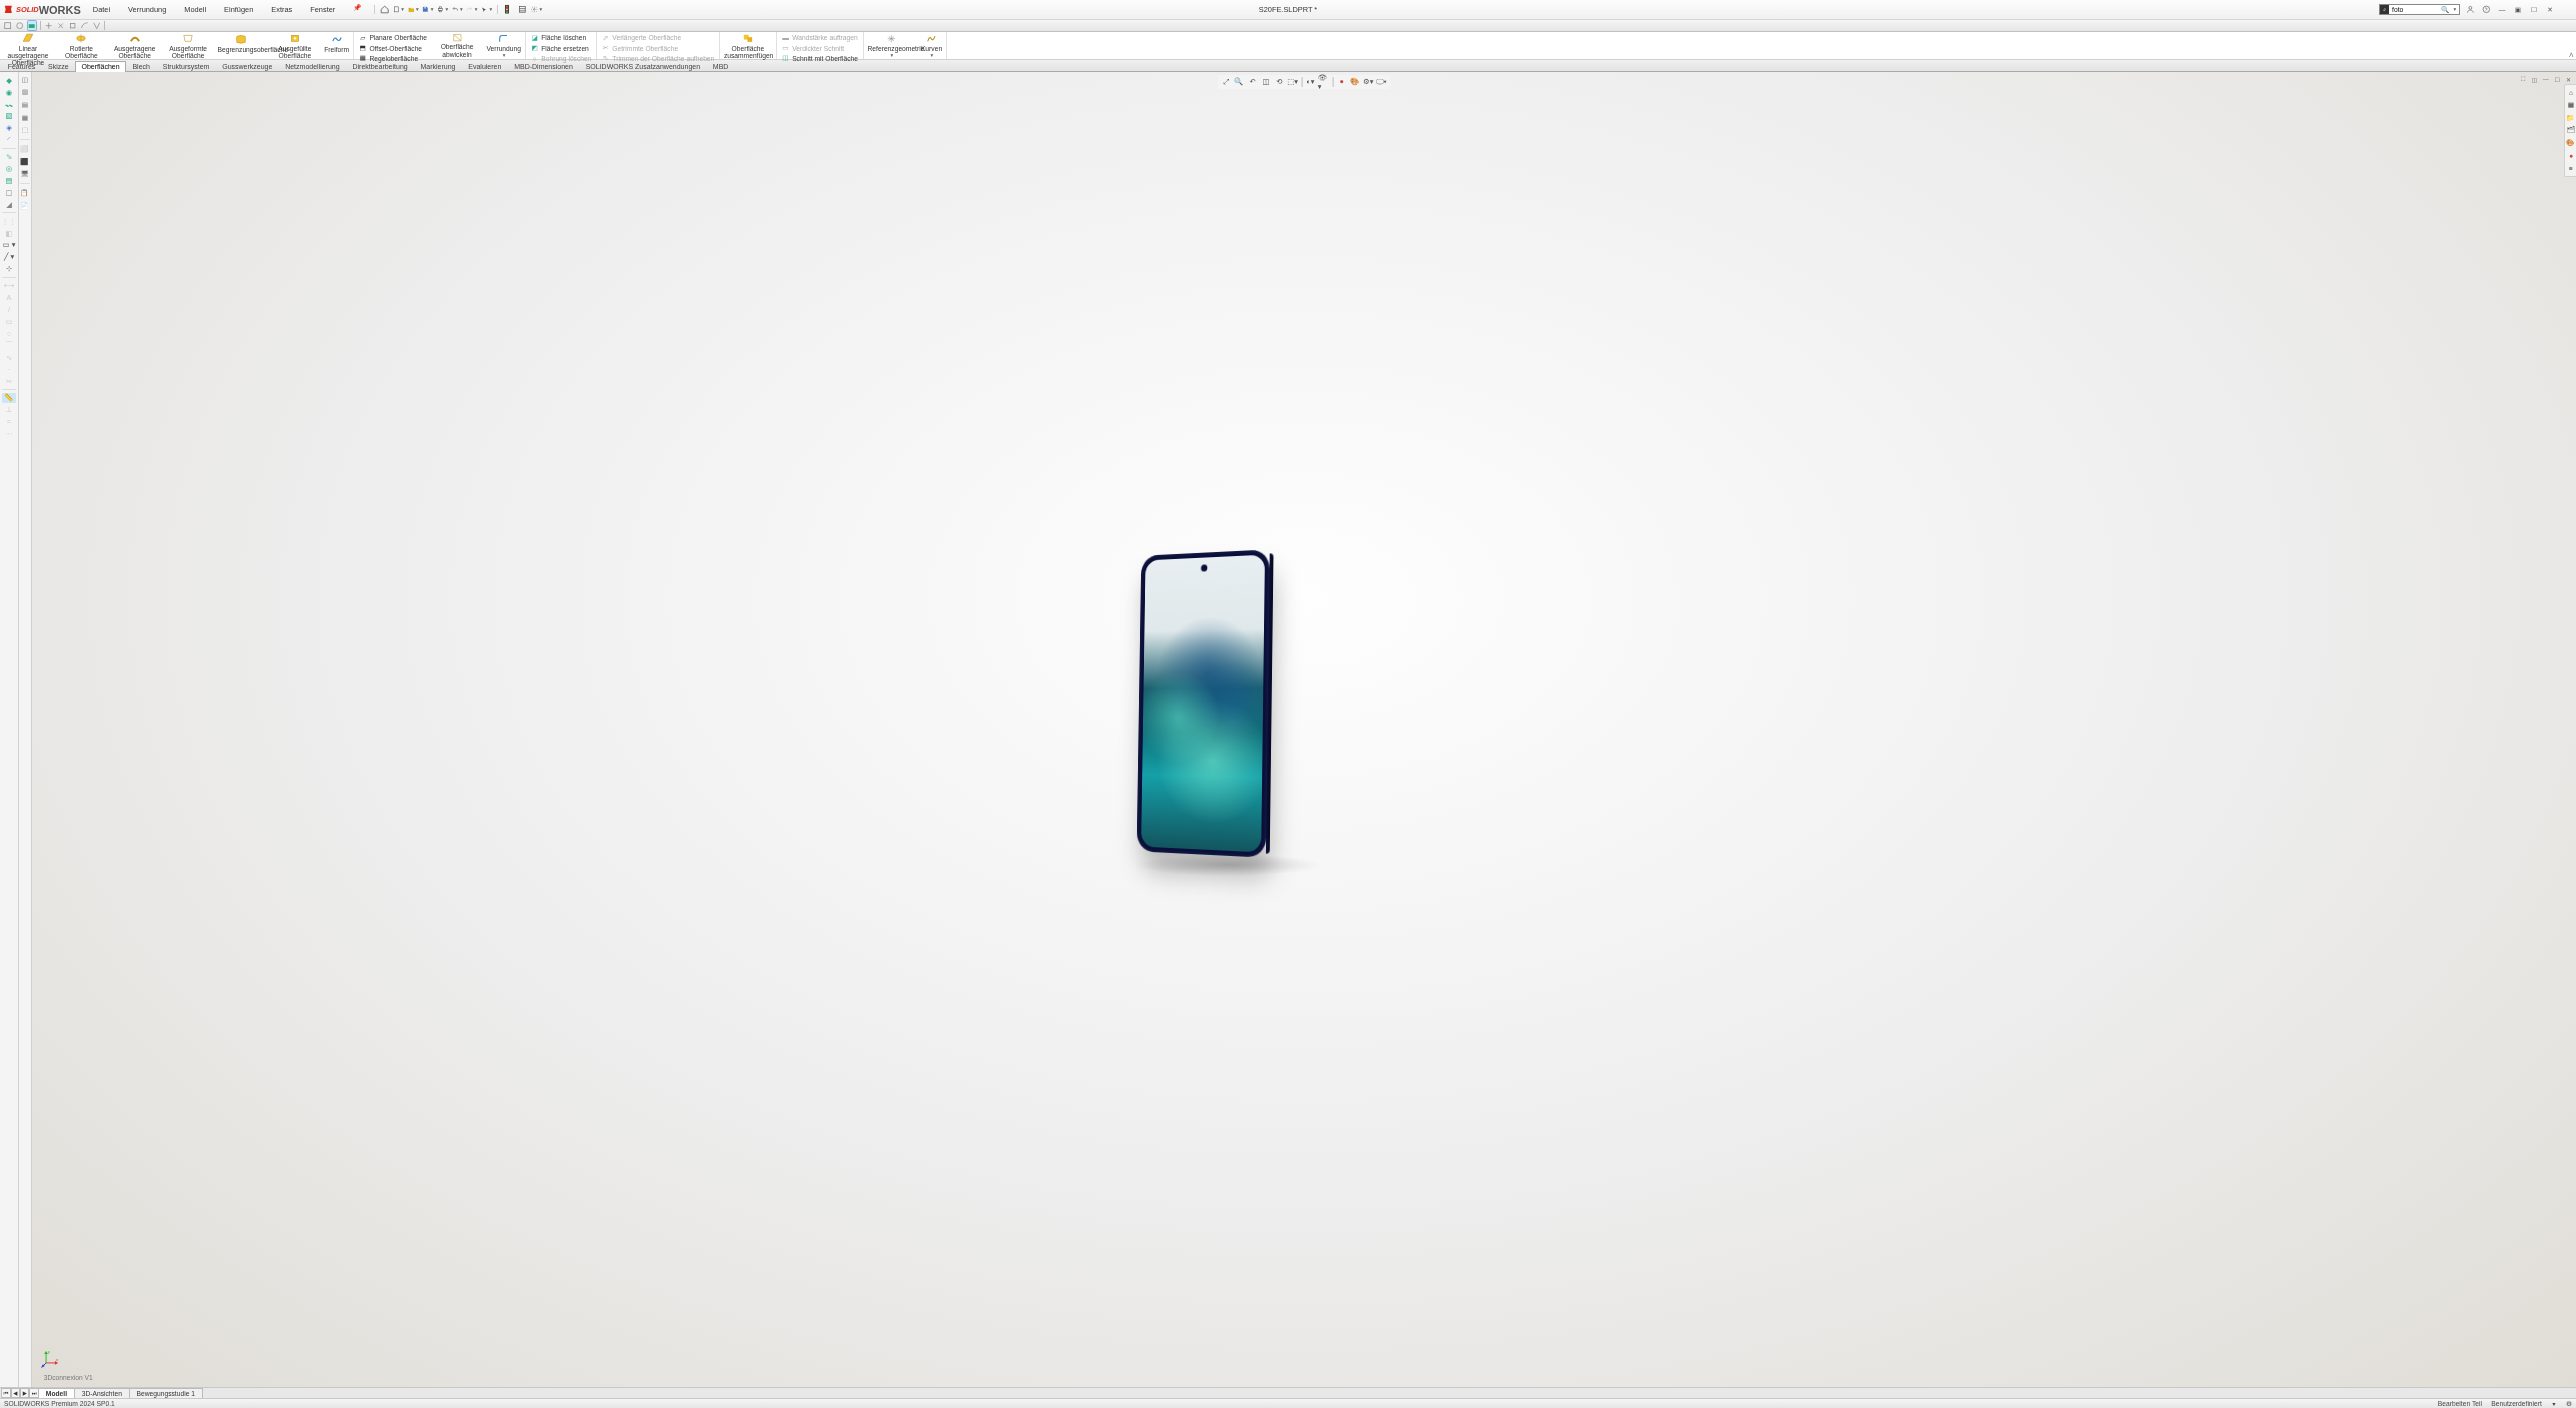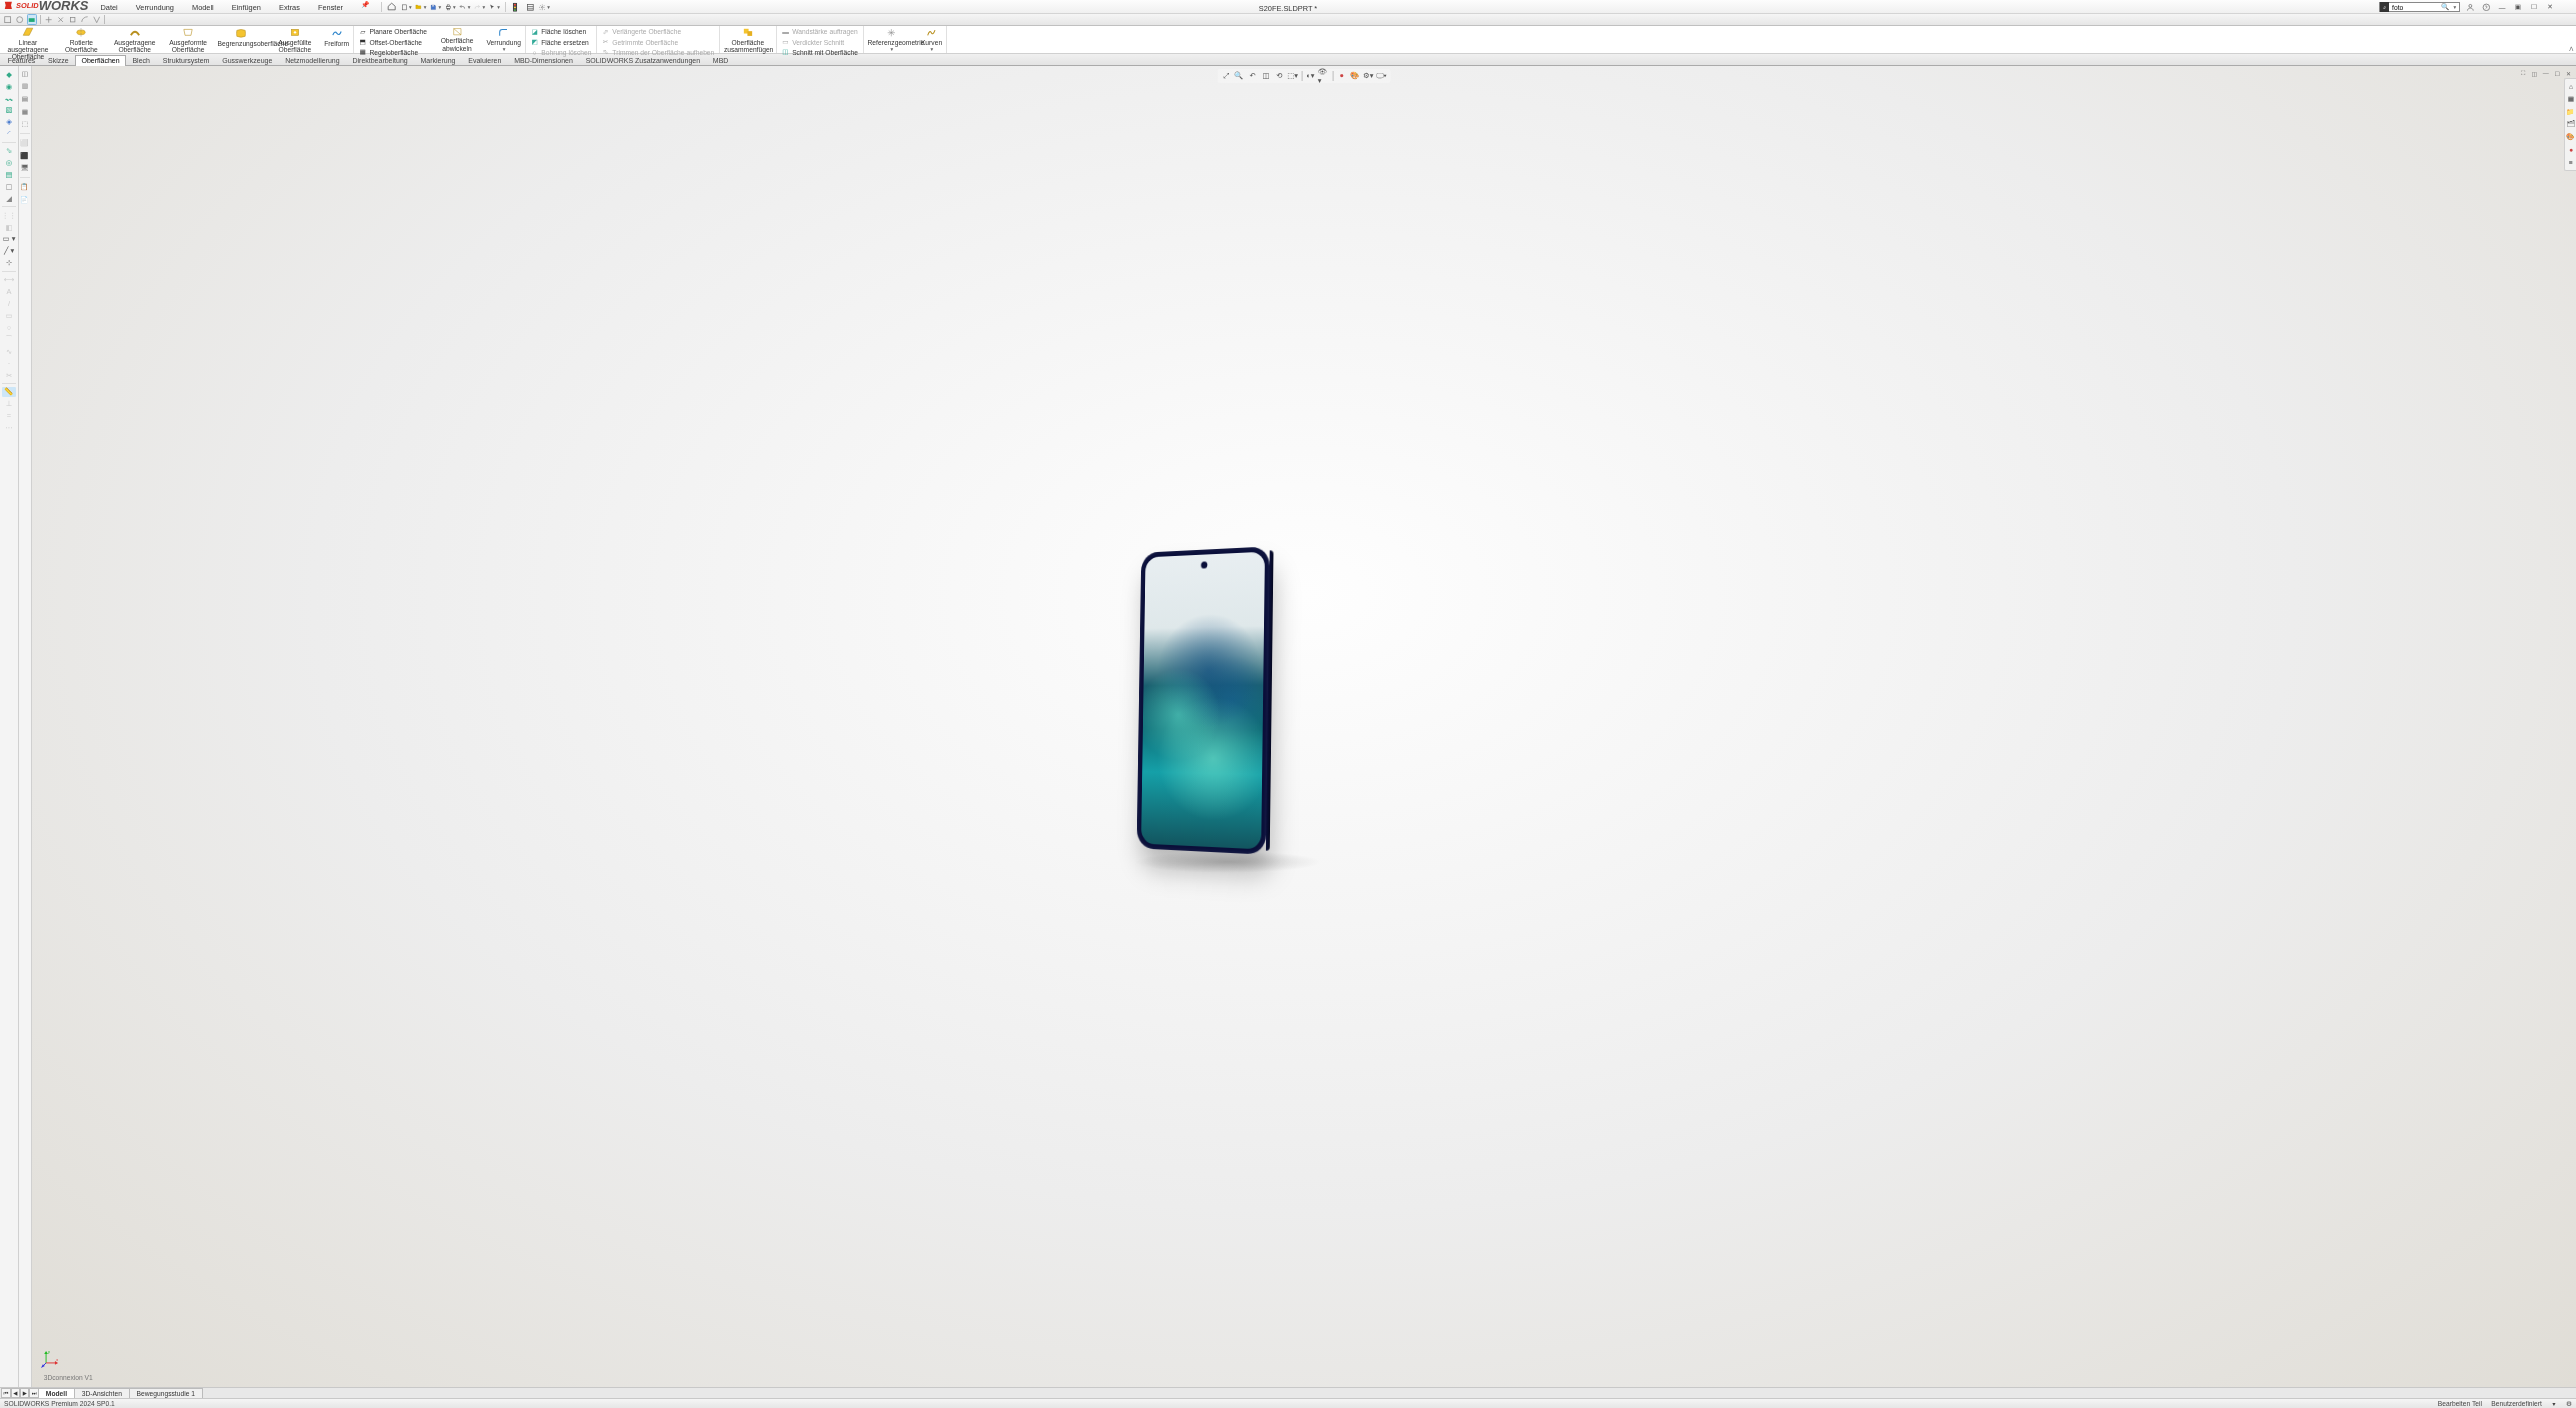--- a/index.html
+++ b/index.html
@@ -1,24 +1,24 @@
 <!DOCTYPE html>
 <html style="font-size:10.7px"><head>
 <meta charset="utf-8">
 <style>
 *{margin:0;padding:0;box-sizing:border-box;font-family:"Segoe UI",Arial,sans-serif;user-select:none}
 html,body{width:100%;height:100%;overflow:hidden;background:#fff}
 .app{display:flex;flex-direction:column;height:100vh;font-size:7.4px;color:#333}
 
 
-.titlebar{height:14px;display:flex;align-items:flex-end;background:linear-gradient(#fdfdfd,#f0f0f0);border-bottom:0.7px solid #d4d4d4;padding-left:2.7px}
+.titlebar{height:20px;display:flex;align-items:center;background:linear-gradient(#fdfdfd,#f0f0f0);border-bottom:0.7px solid #d4d4d4;padding-left:2.7px}
 .logo{display:flex;align-items:center;font-weight:bold;margin-right:8px}
 .logo-icon{width:10.7px;height:10.7px;margin-right:2.7px;fill:#da291c}
 .logo-text1{color:#da291c;font-style:italic;font-size:7.4px;font-weight:bold}
-.logo-text2{color:#555;font-style:italic;font-size:13px}
+.logo-text2{color:#555;font-size:11px}
 .menu{display:flex;gap:10px}
 .menu-item{padding:1.3px 4px;cursor:default}
 .pin{margin-left:4px;color:#666;font-size:6.7px}
 .qat{display:flex;align-items:center;gap:2.7px;margin-left:10.7px}
 .qat-btn{width:12px;height:12px;display:flex;align-items:center;justify-content:center;cursor:default;border-radius:1.3px}
 .qat-sep{width:0.7px;height:9.4px;background:#ccc;margin:0 1.3px}
 .qat-drop{font-size:4.7px;color:#666;margin-left:0.7px}
 .doc-title{position:absolute;left:50%;transform:translateX(-50%);font-size:7.4px;color:#333}
 .title-right{margin-left:auto;display:flex;align-items:center;gap:4px;padding-right:20px}
 .search-box{display:flex;align-items:center;height:10.7px;background:#fff;border:0.7px solid #888;width:81px}

